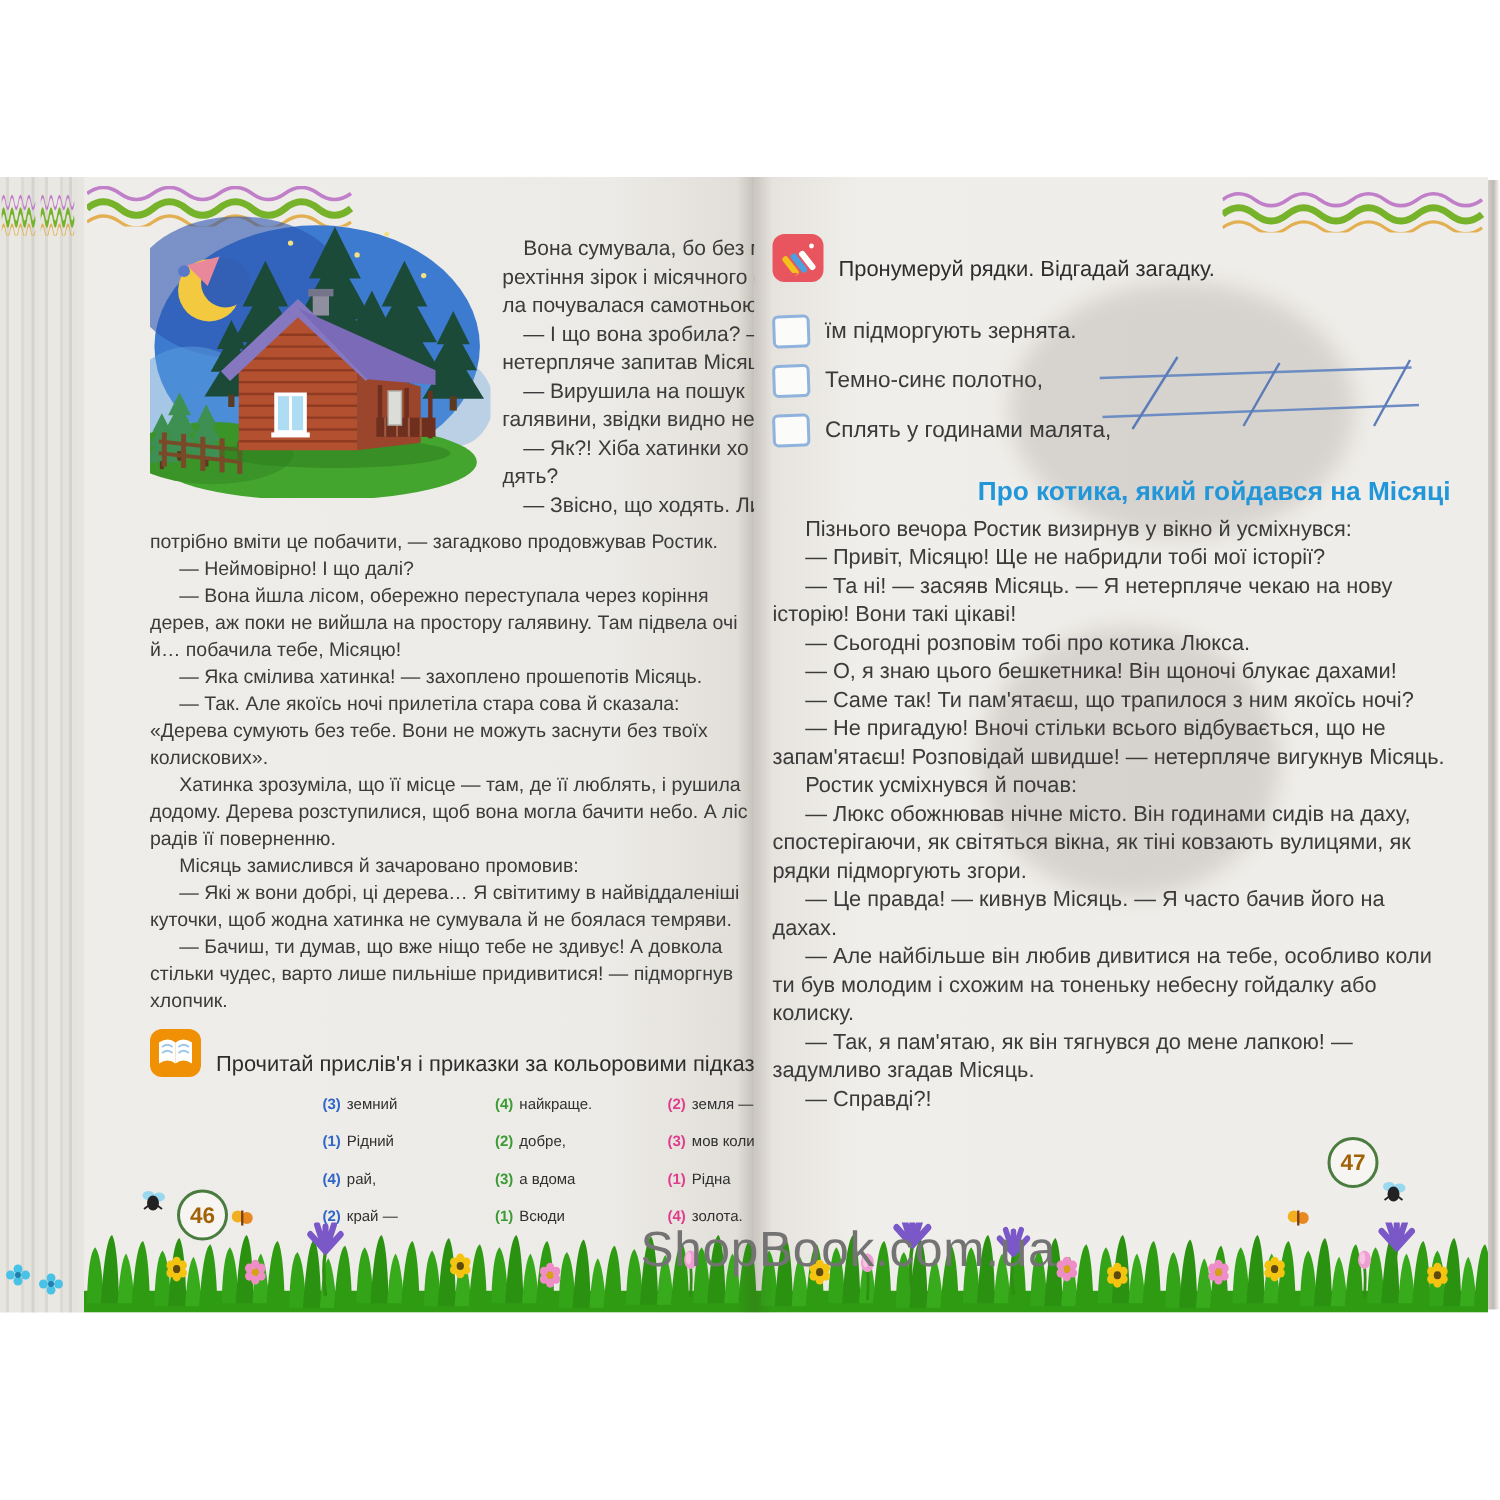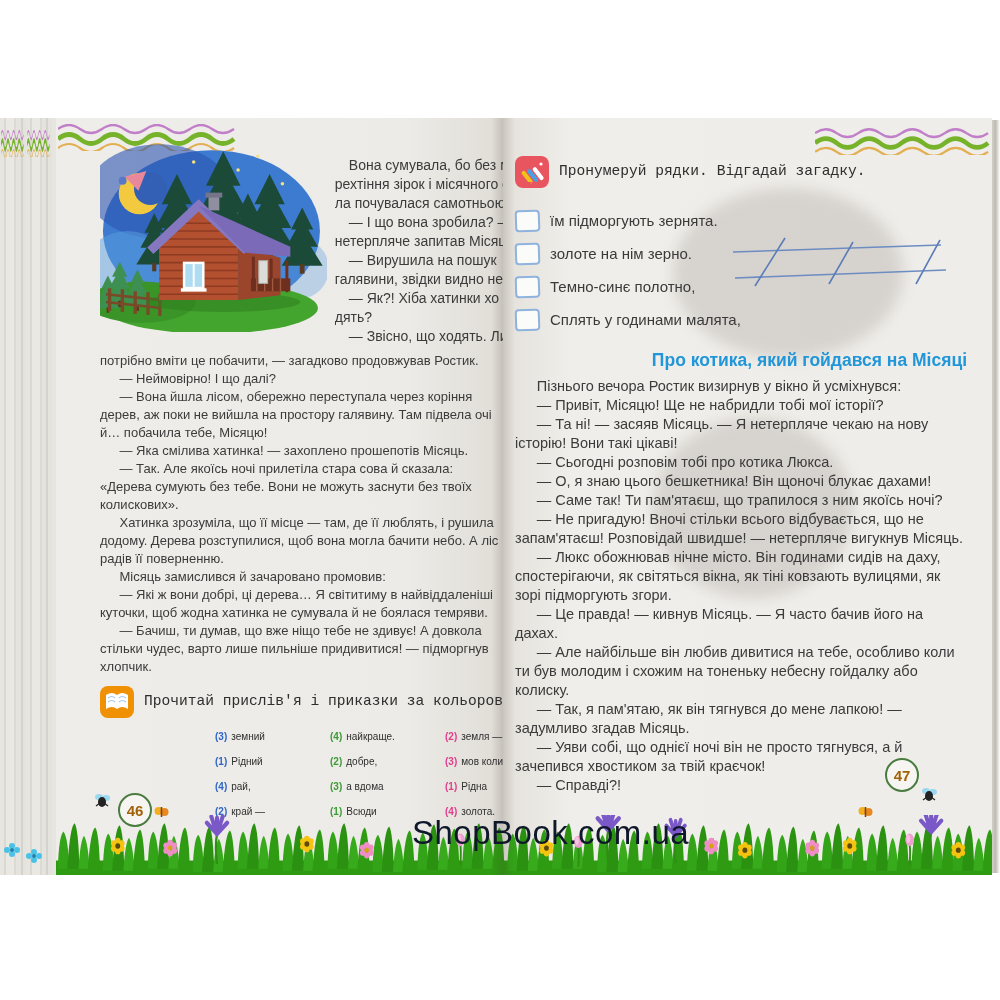--- a/index.html
+++ b/index.html
@@ -22,21 +22,21 @@
   .intro-row{display:flex;margin-bottom:6px;}
   .intro-col{width:172px;margin-left:8px;margin-top:14px;font-size:14px;line-height:19px;
     white-space:nowrap;overflow:hidden;color:#3b3b3b;}
   .intro-col .ind{padding-left:14px;}
   .story p{margin:0;font-size:13px;line-height:18px;text-indent:1.5em;color:#3b3b3b;}
   .story p.noind{text-indent:0;}
   .page.right .story p{font-size:14.5px;line-height:19px;width:452px;}
   
   .waves{position:absolute;}
   
-  .ex-row{display:flex;align-items:flex-start;margin-top:10px;font-family:Liberation Mono, monospace;}
+  .ex-row{display:flex;align-items:flex-end;margin-top:10px;}
   .ex-icon{width:34px;height:32px;border-radius:8px;flex:0 0 34px;position:relative;}
   .ex-icon.orange{background:#ef9005;}
   .ex-icon.red{background:#e8555f;}
   .ex-icon:after{content:"";position:absolute;left:5px;bottom:-6px;border:6px solid transparent;border-top-color:inherit;}
   .ex-icon.orange:after{border-top-color:#ef9005;}
   .ex-icon.red:after{border-top-color:#e8555f;}
   .ex-prompt{margin-left:10px;margin-top:7px;font-size:14.6px;color:#2e2e2e;white-space:nowrap;overflow:hidden;}
   
   .prov-cols{display:flex;margin-left:115px;margin-top:6px;}
   .prov-col{width:105px;flex:0 0 auto;margin-right:10px;}
@@ -56,21 +56,21 @@
   
   .badge{position:absolute;width:30px;height:30px;border:2px solid #4a7c3f;border-radius:50%;
     background:#f6f5f1;color:#a16207;font-size:15px;font-weight:bold;z-index:8;
     display:flex;align-items:center;justify-content:center;}
   .bug{position:absolute;z-index:8;}
   
   .grass{position:absolute;left:56px;bottom:0;width:936px;height:60px;z-index:5;}
   
   .ghost{position:absolute;border-radius:50%;filter:blur(7px);background:rgba(150,144,136,0.28);}
   
-  .watermark{position:absolute;left:412px;top:696px;z-index:20;font-size:33px;color:#0f172a;letter-spacing:0.5px;}
+  .watermark{position:absolute;left:427px;top:696px;z-index:20;font-size:33px;color:#737373;letter-spacing:0.5px;}
   
   .answer-lines{position:absolute;left:230px;top:118px;}
 </style>
 </head>
 <body>
 
 <svg width="0" height="0" style="position:absolute">
   <defs>
     <g id="waveset">
       <path d="M0,5 q11,-8 22,0 t22,0 t22,0 t22,0 t22,0 t22,0 t22,0 t22,0" fill="none" stroke="#c07fc8" stroke-width="2.4"></path>
@@ -351,47 +351,43 @@
         <div class="ex-prompt">Пронумеруй рядки. Відгадай загадку.</div>
       </div>
 
       <div class="riddle">
         <div class="riddle-row">
           <span class="checkbox"></span>
           <span class="riddle-label">їм підморгують зернята.</span>
         </div>
         <div class="riddle-row">
           <span class="checkbox"></span>
-          <span class="riddle-label">золоте на нім зерно.</span>
-        </div>
-        <div class="riddle-row">
-          <span class="checkbox"></span>
           <span class="riddle-label">Темно-синє полотно,</span>
         </div>
         <div class="riddle-row">
           <span class="checkbox"></span>
           <span class="riddle-label">Сплять у годинами малята,</span>
         </div>
       </div>
 
       <div class="story-title">Про котика, який гойдався на Місяці</div>
 
       <div class="story">
         <p>Пізнього вечора Ростик визирнув у вікно й усміхнувся:</p>
         <p>— Привіт, Місяцю! Ще не набридли тобі мої історії?</p>
         <p>— Та ні! — засяяв Місяць. — Я нетерпляче чекаю на нову історію! Вони такі цікаві!</p>
         <p>— Сьогодні розповім тобі про котика Люкса.</p>
         <p>— О, я знаю цього бешкетника! Він щоночі блукає дахами!</p>
         <p>— Саме так! Ти пам'ятаєш, що трапилося з ним якоїсь ночі?</p>
         <p>— Не пригадую! Вночі стільки всього відбувається, що не запам'ятаєш! Розповідай швидше! — нетерпляче вигукнув Місяць.</p>
-        <p>— Люкс обожнював нічне місто. Він годинами сидів на даху, спостерігаючи, як світяться вікна, як тіні ковзають вулицями, як зорі підморгують згори.</p>
+        <p>Ростик усміхнувся й почав:</p>
+        <p>— Люкс обожнював нічне місто. Він годинами сидів на даху, спостерігаючи, як світяться вікна, як тіні ковзають вулицями, як рядки підморгують згори.</p>
         <p>— Це правда! — кивнув Місяць. — Я часто бачив його на дахах.</p>
         <p>— Але найбільше він любив дивитися на тебе, особливо коли ти був молодим і схожим на тоненьку небесну гойдалку або колиску.</p>
         <p>— Так, я пам'ятаю, як він тягнувся до мене лапкою! — задумливо згадав Місяць.</p>
-        <p>— Уяви собі, що однієї ночі він не просто тягнувся, а й зачепився хвостиком за твій краєчок!</p>
         <p>— Справді?!</p>
       </div>
     </div>
 
     <svg class="answer-lines" width="215" height="56" viewBox="0 0 215 56">
       <line x1="0" y1="16" x2="208" y2="9" stroke="#6d8cc2" stroke-width="1.6"></line>
       <line x1="2" y1="42" x2="213" y2="34" stroke="#6d8cc2" stroke-width="1.6"></line>
       <line x1="52" y1="2" x2="22" y2="50" stroke="#5b7cb8" stroke-width="1.6"></line>
       <line x1="120" y1="6" x2="96" y2="48" stroke="#5b7cb8" stroke-width="1.6"></line>
       <line x1="207" y1="4" x2="183" y2="48" stroke="#5b7cb8" stroke-width="1.6"></line>

